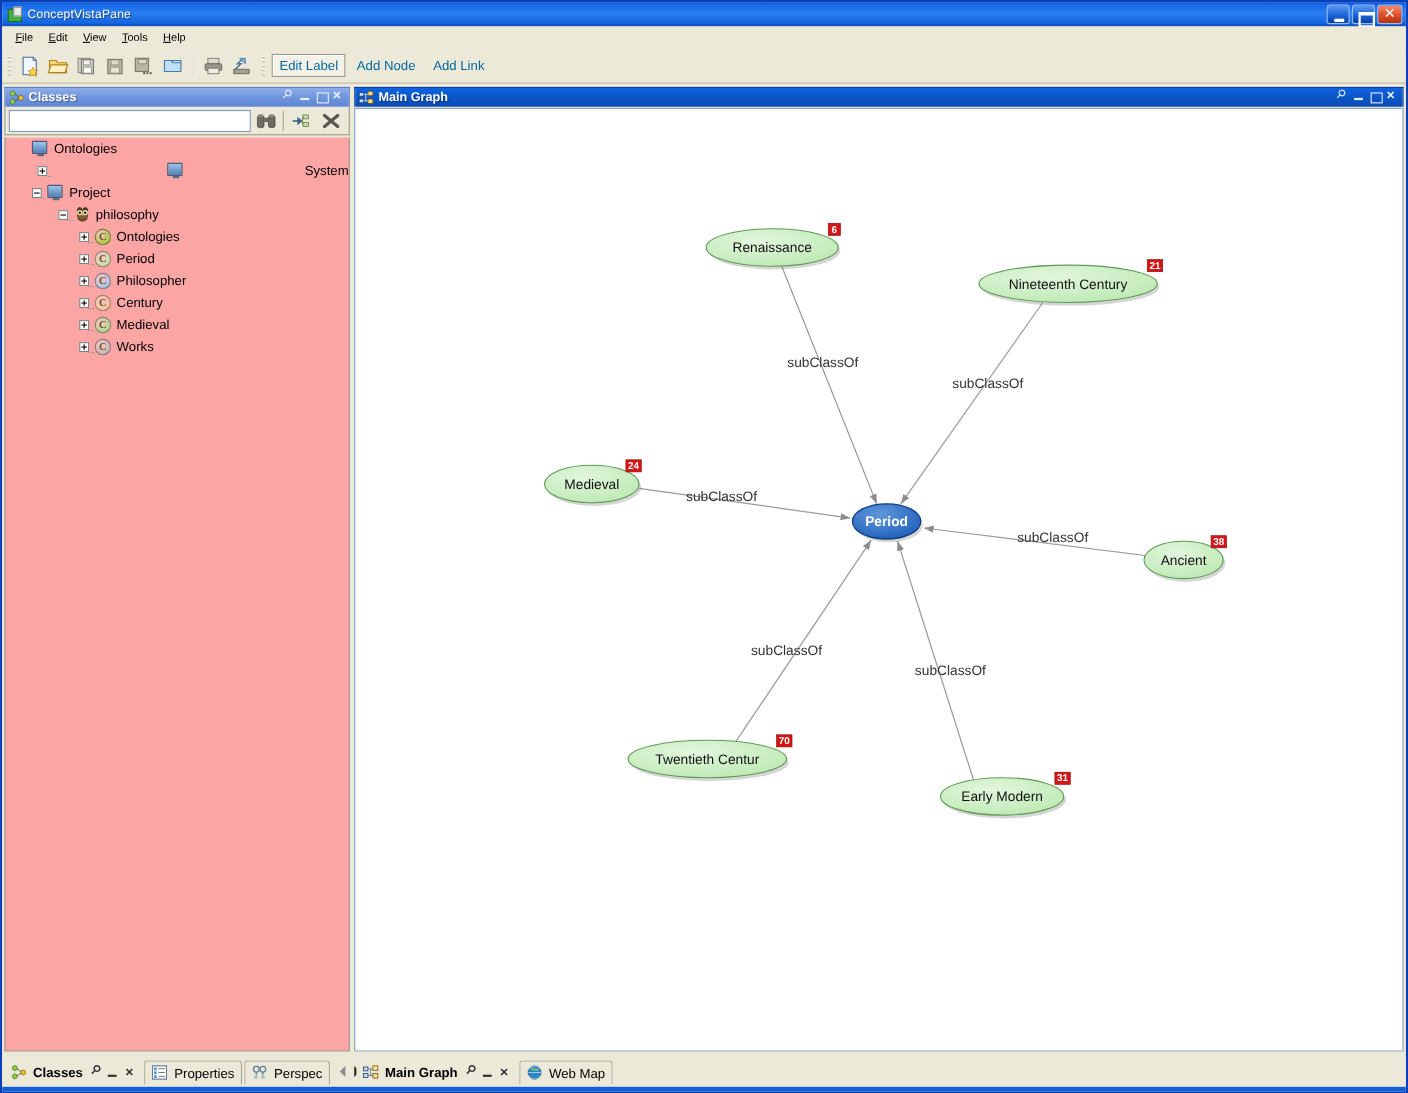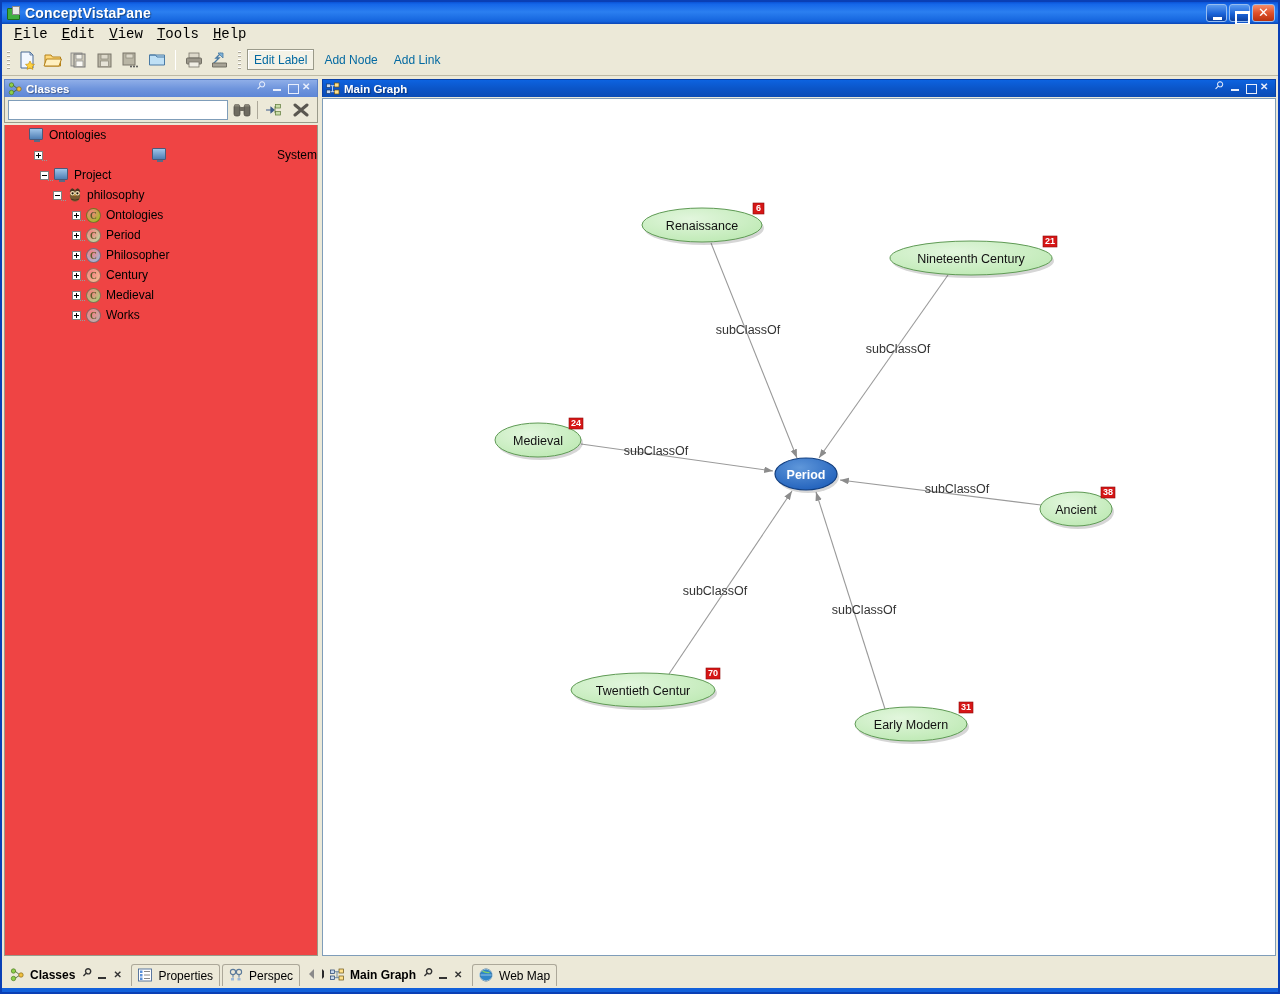--- a/index.html
+++ b/index.html
@@ -35,21 +35,21 @@
     content: ""; position: absolute; left: 2px; top: 3px;
     width: 11px; height: 10px;
     background: #3fae3f; border: 1px solid #1d6b1d; border-radius: 1px;
   }
   #titlebar .tb-icon::after {
     content: ""; position: absolute; left: 7px; top: 1px;
     width: 6px; height: 7px;
     background: #e8e8e8; border: 1px solid #888;
   }
   #titlebar .tb-title {
-    color: #fff; font-weight: bold; font-size: 14px;
+    color: #fff; font-weight: normal; font-size: 11px;
     text-shadow: 1px 1px 1px rgba(0,0,0,0.45);
     letter-spacing: 0.2px;
   }
   #win-buttons {
     position: absolute; right: 3px; top: 2px;
     display: flex; gap: 2px;
   }
   #win-buttons .wb {
     width: 21px; height: 18px;
     border: 1px solid #97bdf0;
@@ -70,21 +70,21 @@
 
   
   #menubar {
     position: absolute; left: 0; top: 22px; right: 0; height: 20px;
     background: #ece9d8;
     display: flex; align-items: center;
     padding-left: 5px;
     border-bottom: 0;
   }
   #menubar .menu-item {
-    padding: 2px 7px; font-size: 14px; color: #000; cursor: default; font-family: Liberation Mono, monospace;
+    padding: 2px 7px; font-size: 10px; color: #000; cursor: default;
   }
   #menubar .menu-item u { text-decoration: underline; }
 
   
   #toolbar {
     position: absolute; left: 0; top: 42px; right: 0; height: 32px;
     background: #ece9d8;
     display: flex; align-items: center;
     border-bottom: 1px solid #bdb9a4;
   }
@@ -137,21 +137,21 @@
     flex: 1; height: 20px; border: 1px solid #7f9db9; background: #fff;
     font-family: "Liberation Sans", sans-serif; font-size: 12px; padding: 0 3px;
     outline: none;
   }
   .search-btn { width: 27px; height: 22px; display: flex; align-items: center; justify-content: center;
                 cursor: pointer; flex: none; }
   .search-div { width: 1px; height: 18px; background: #aca899; margin: 0 2px; flex: none; }
 
   #tree-area {
     position: absolute; left: 0; right: 0; top: 46px; bottom: 0;
-    background: #ef4444; border: 1px solid #9a9a8a; border-top: none;
+    background: #fca5a5; border: 1px solid #9a9a8a; border-top: none;
     overflow: hidden;
   }
   .tree-row { height: 20px; display: flex; align-items: center; font-size: 12px; color: #000;
               padding-left: 4px; white-space: nowrap; cursor: default; }
   .tw { width: 20px; flex: none; display: flex; align-items: center; justify-content: center; position: relative; }
   .expander { width: 9px; height: 9px; border: 1px solid #808080; background: #fff;
               position: relative; cursor: pointer; }
   .expander::before { content: ""; position: absolute; left: 1px; top: 3px; width: 5px; height: 1px; background: #000; }
   .expander.plus::after { content: ""; position: absolute; left: 3px; top: 1px; width: 1px; height: 5px; background: #000; }
   .dots { position: absolute; left: 14px; top: 9px; width: 6px; height: 1px;
@@ -364,21 +364,21 @@
             <div class="tree-row" style="padding-left: 23px; justify-content: space-between;">
               <div class="tw">
                 <div class="expander plus"></div>
                 <div class="dots"></div>
               </div>
               <div class="node-icon">
                 <div class="mon"></div>
               </div>
               <span>System</span>
             </div>
-            <div class="tree-row" style="padding-left: 29px;">
+            <div class="tree-row" style="padding-left: 18px;">
               <div class="tw">
                 <div class="expander"></div>
                 <div class="dots"></div>
               </div>
               <div class="node-icon">
                 <div class="mon"></div>
               </div>
               <span>Project</span>
             </div>
             <div class="tree-row" style="padding-left: 42px;">

